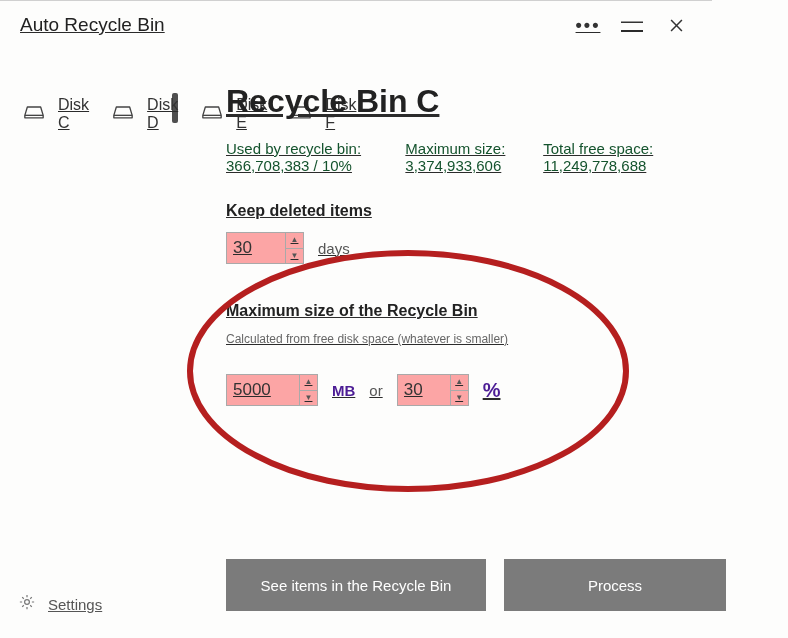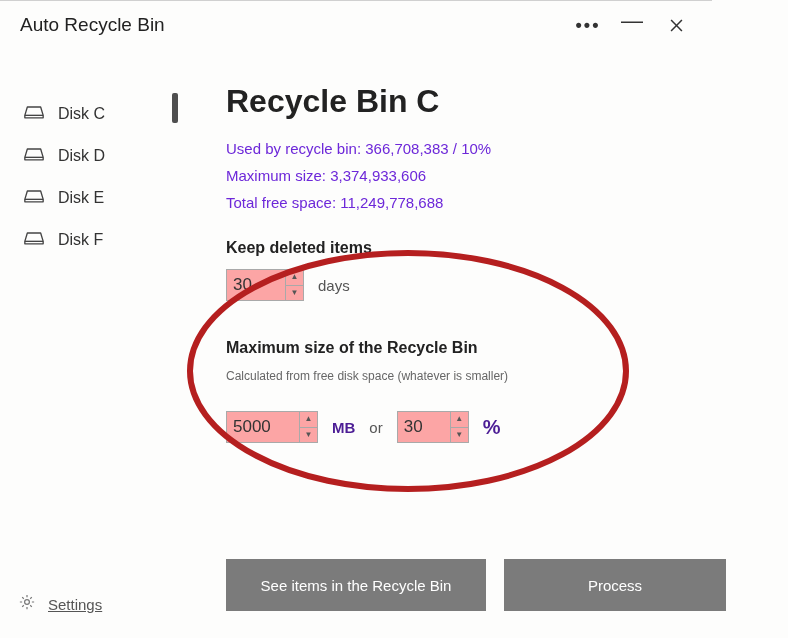--- a/index.html
+++ b/index.html
@@ -11,20 +11,21 @@
     font-family: "Segoe UI", Arial, sans-serif;
     background: #fdfdfc;
     color: #2b2b2b;
     overflow: hidden;
   }
   .window {
     width: 712px;
     height: 638px;
     position: relative;
     border-top: 1px solid #d0d0d0;
+    text-decoration: underline;
   }
   .titlebar {
     display: flex;
     align-items: center;
     height: 48px;
     padding: 0 14px 0 20px;
   }
   .titlebar .title {
     font-size: 19px;
     font-weight: 500;
@@ -49,21 +50,21 @@
     display: flex;
     height: calc(638px - 48px);
   }
   .sidebar {
     width: 178px;
     position: relative;
     padding-top: 44px;
   }
   .sidebar-list {
     display: flex;
-    flex-direction: column;
+    align-items: center;
   }
   .sidebar-item {
     display: flex;
     align-items: center;
     height: 42px;
     padding-left: 24px;
     gap: 14px;
     cursor: default;
     color: #333;
     position: relative;
@@ -101,23 +102,23 @@
     padding: 34px 30px 0 48px;
   }
   .page-title {
     font-size: 32px;
     font-weight: 600;
     margin: 0 0 20px 0;
     color: #222;
   }
   .stats {
     display: flex;
-    flex-direction: column;
+    flex-direction: row;
     gap: 10px;
-    color: #6d28d9;
+    color: #14532d;
     font-size: 15px;
     margin-bottom: 28px;
   }
   .section-title {
     font-weight: bold;
     font-size: 16px;
     color: #222;
     margin-bottom: 12px;
   }
   .row {

